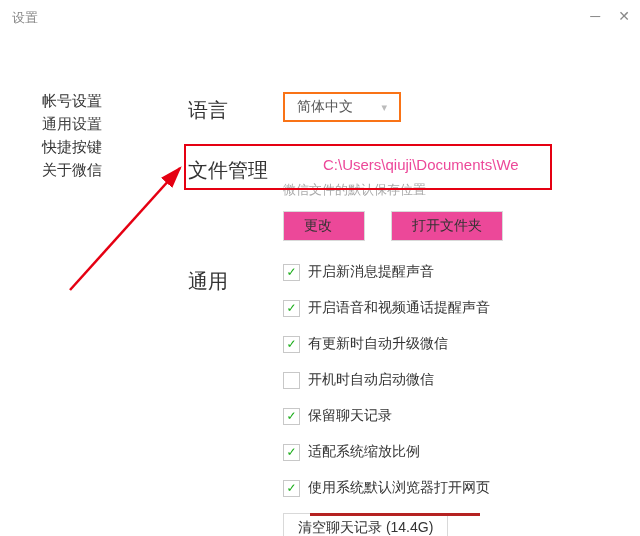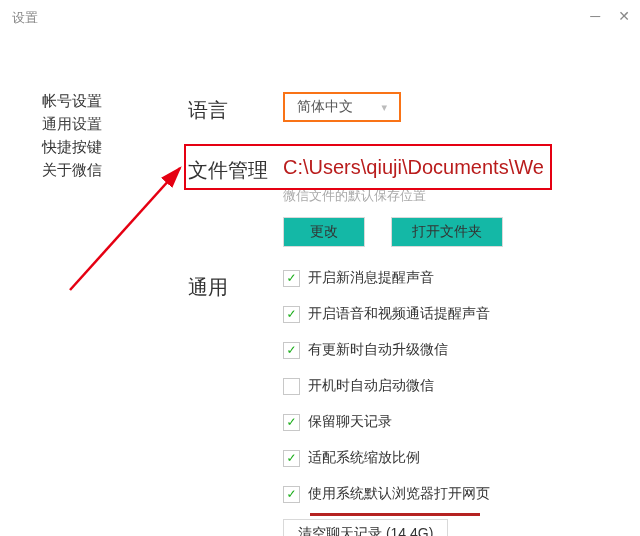--- a/index.html
+++ b/index.html
@@ -77,42 +77,42 @@
       height: 30px;
       padding: 0 12px;
       min-width: 118px;
       justify-content: space-between;
       cursor: pointer;
       font-size: 14px;
       color: #555;
     }
     .select-box .chev { color: #bbb; margin-left: 14px; font-size: 11px; }
     .path-display {
-      font-size: 20px;
-      color: #b91c1c;
+      font-size: 15px;
+      color: #ec4899;
       padding: 4px 0;
+      margin-left: 40px;
     }
     .sub-hint {
       font-size: 13px;
       color: #aaa;
       margin-top: 4px;
     }
     .btn-row {
       display: flex;
       gap: 26px;
       margin-top: 12px;
     }
     .btn {
       border: 1px solid #d9d9d9;
-      background: #14b8a6;
+      background: #ec4899;
       height: 30px;
       padding: 0 20px;
       display: inline-flex;
       align-items: center;
-      justify-content: center;
       font-size: 14px;
       color: #333;
       cursor: pointer;
       min-width: 82px;
     }
     .check-list { display: flex; flex-direction: column; gap: 18px; }
     .check-item {
       display: flex;
       align-items: center;
       gap: 8px;

